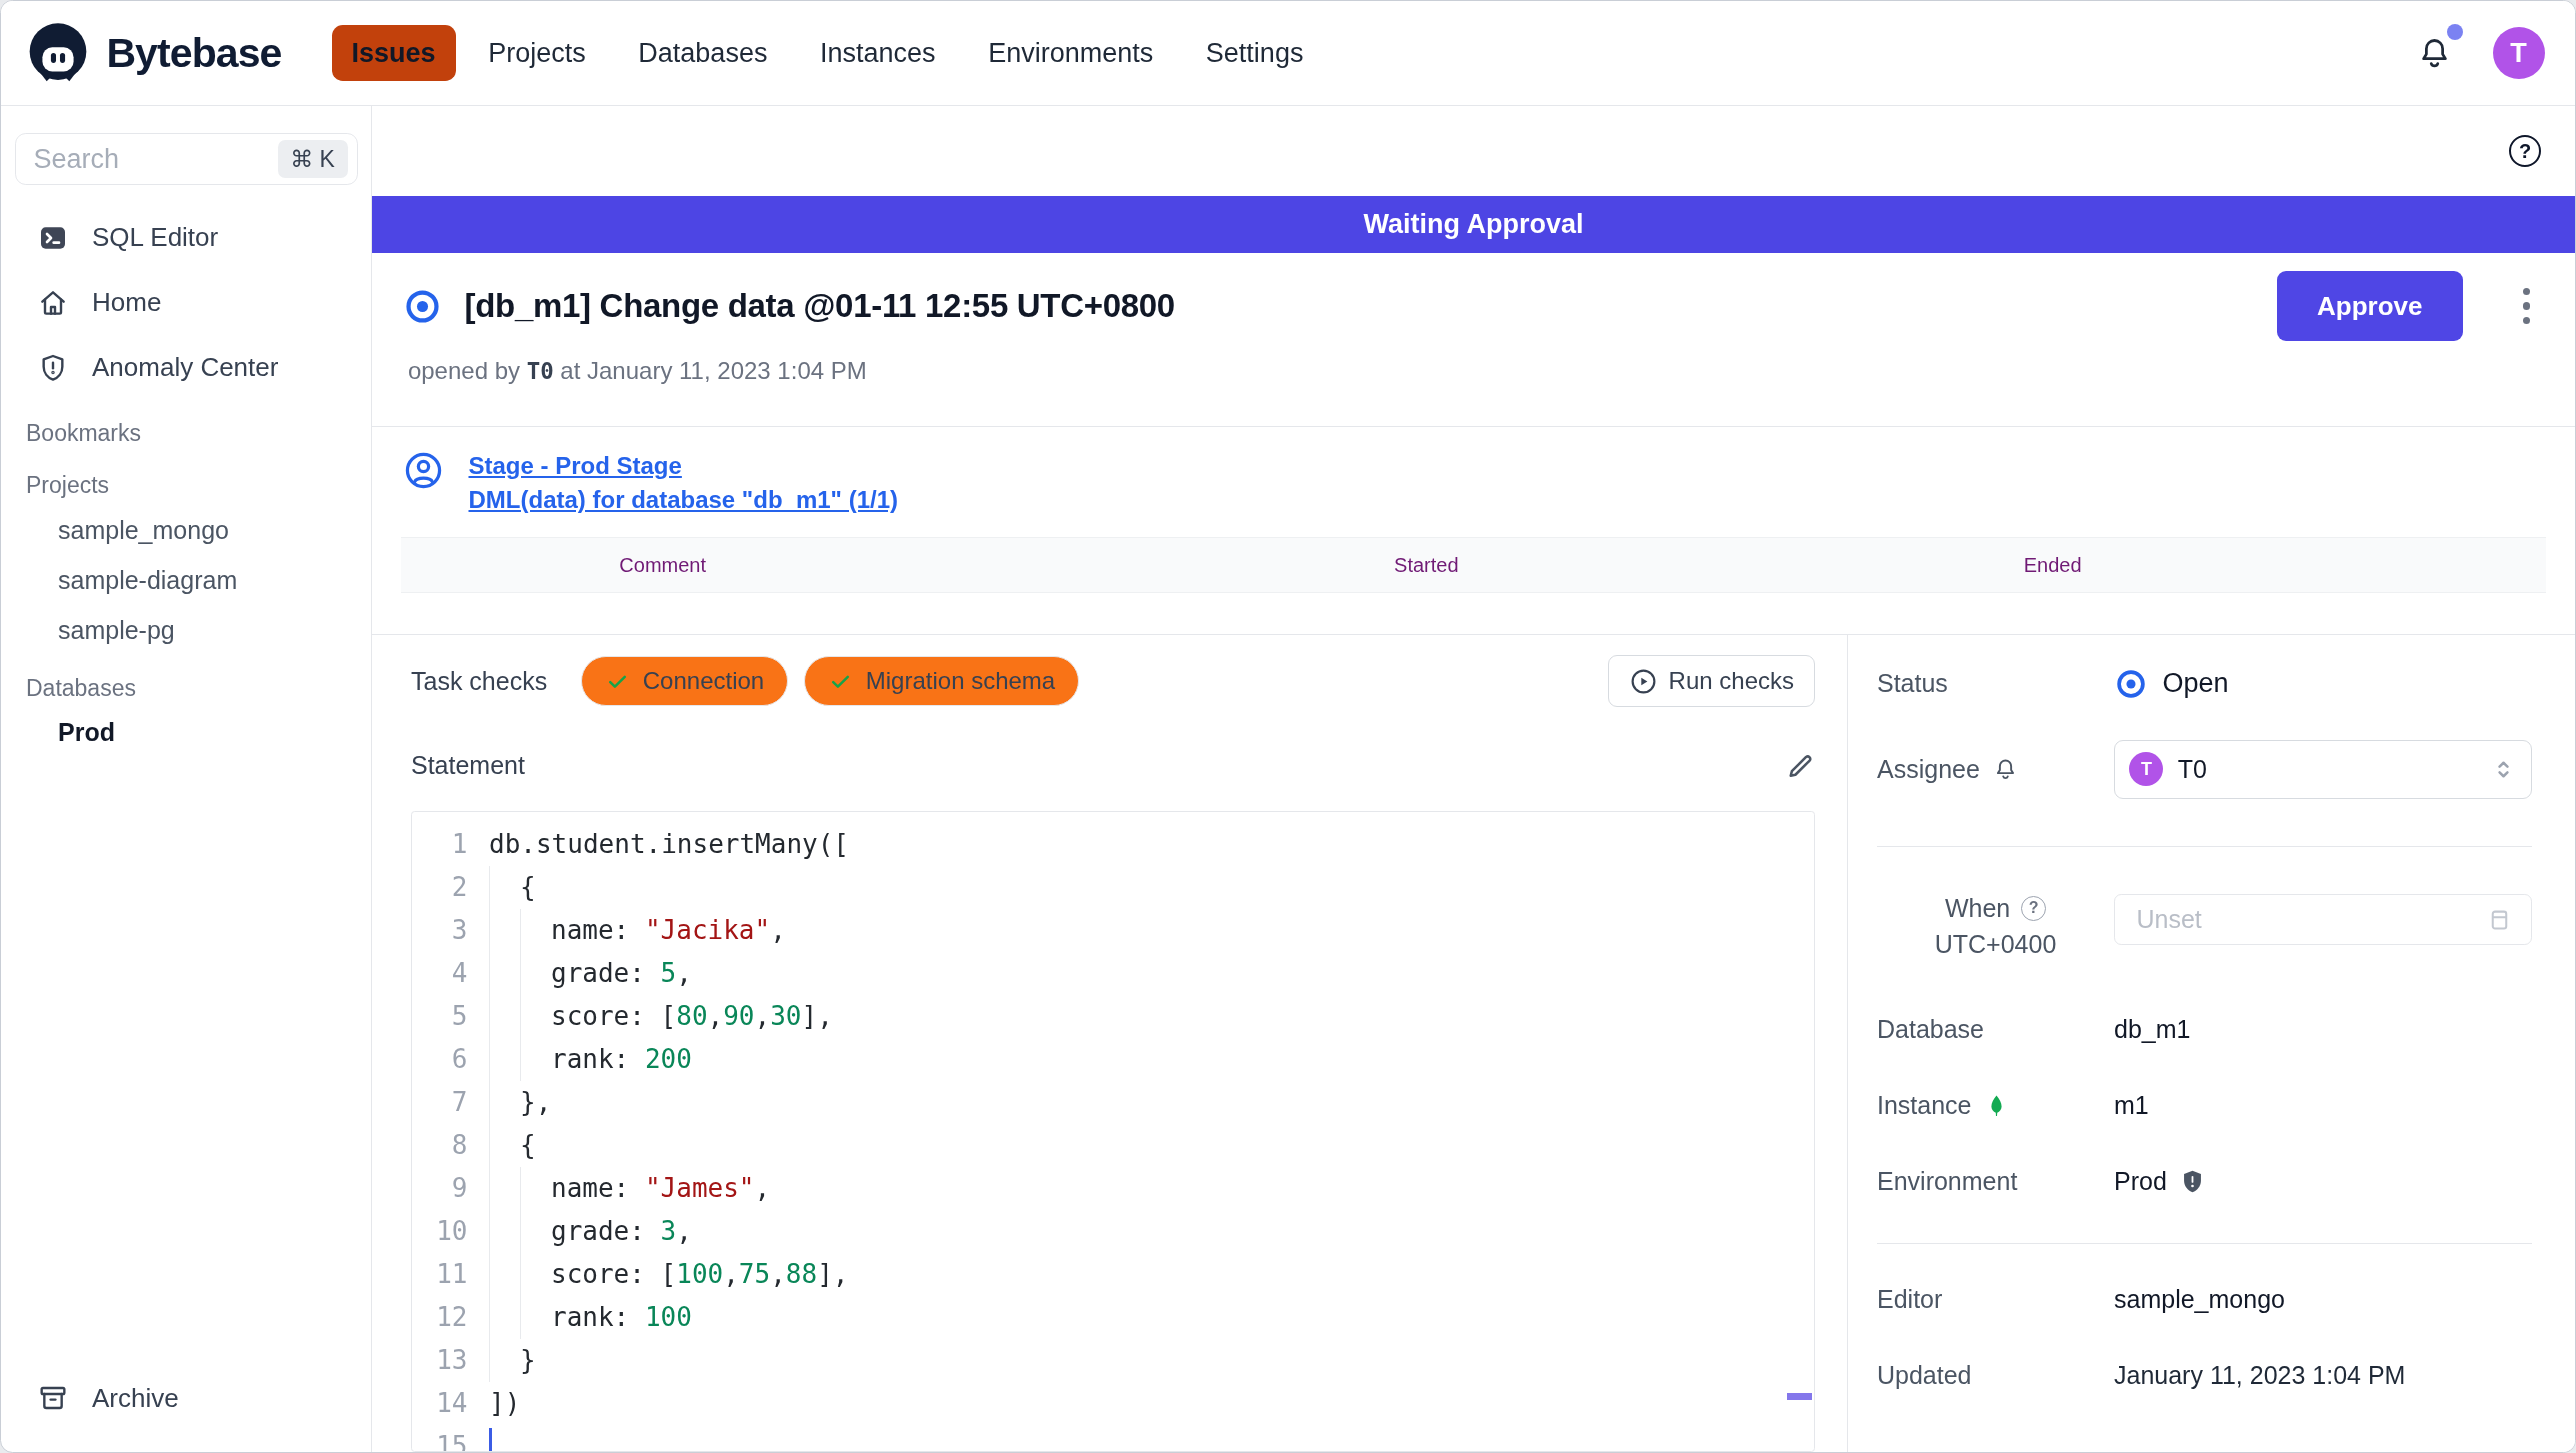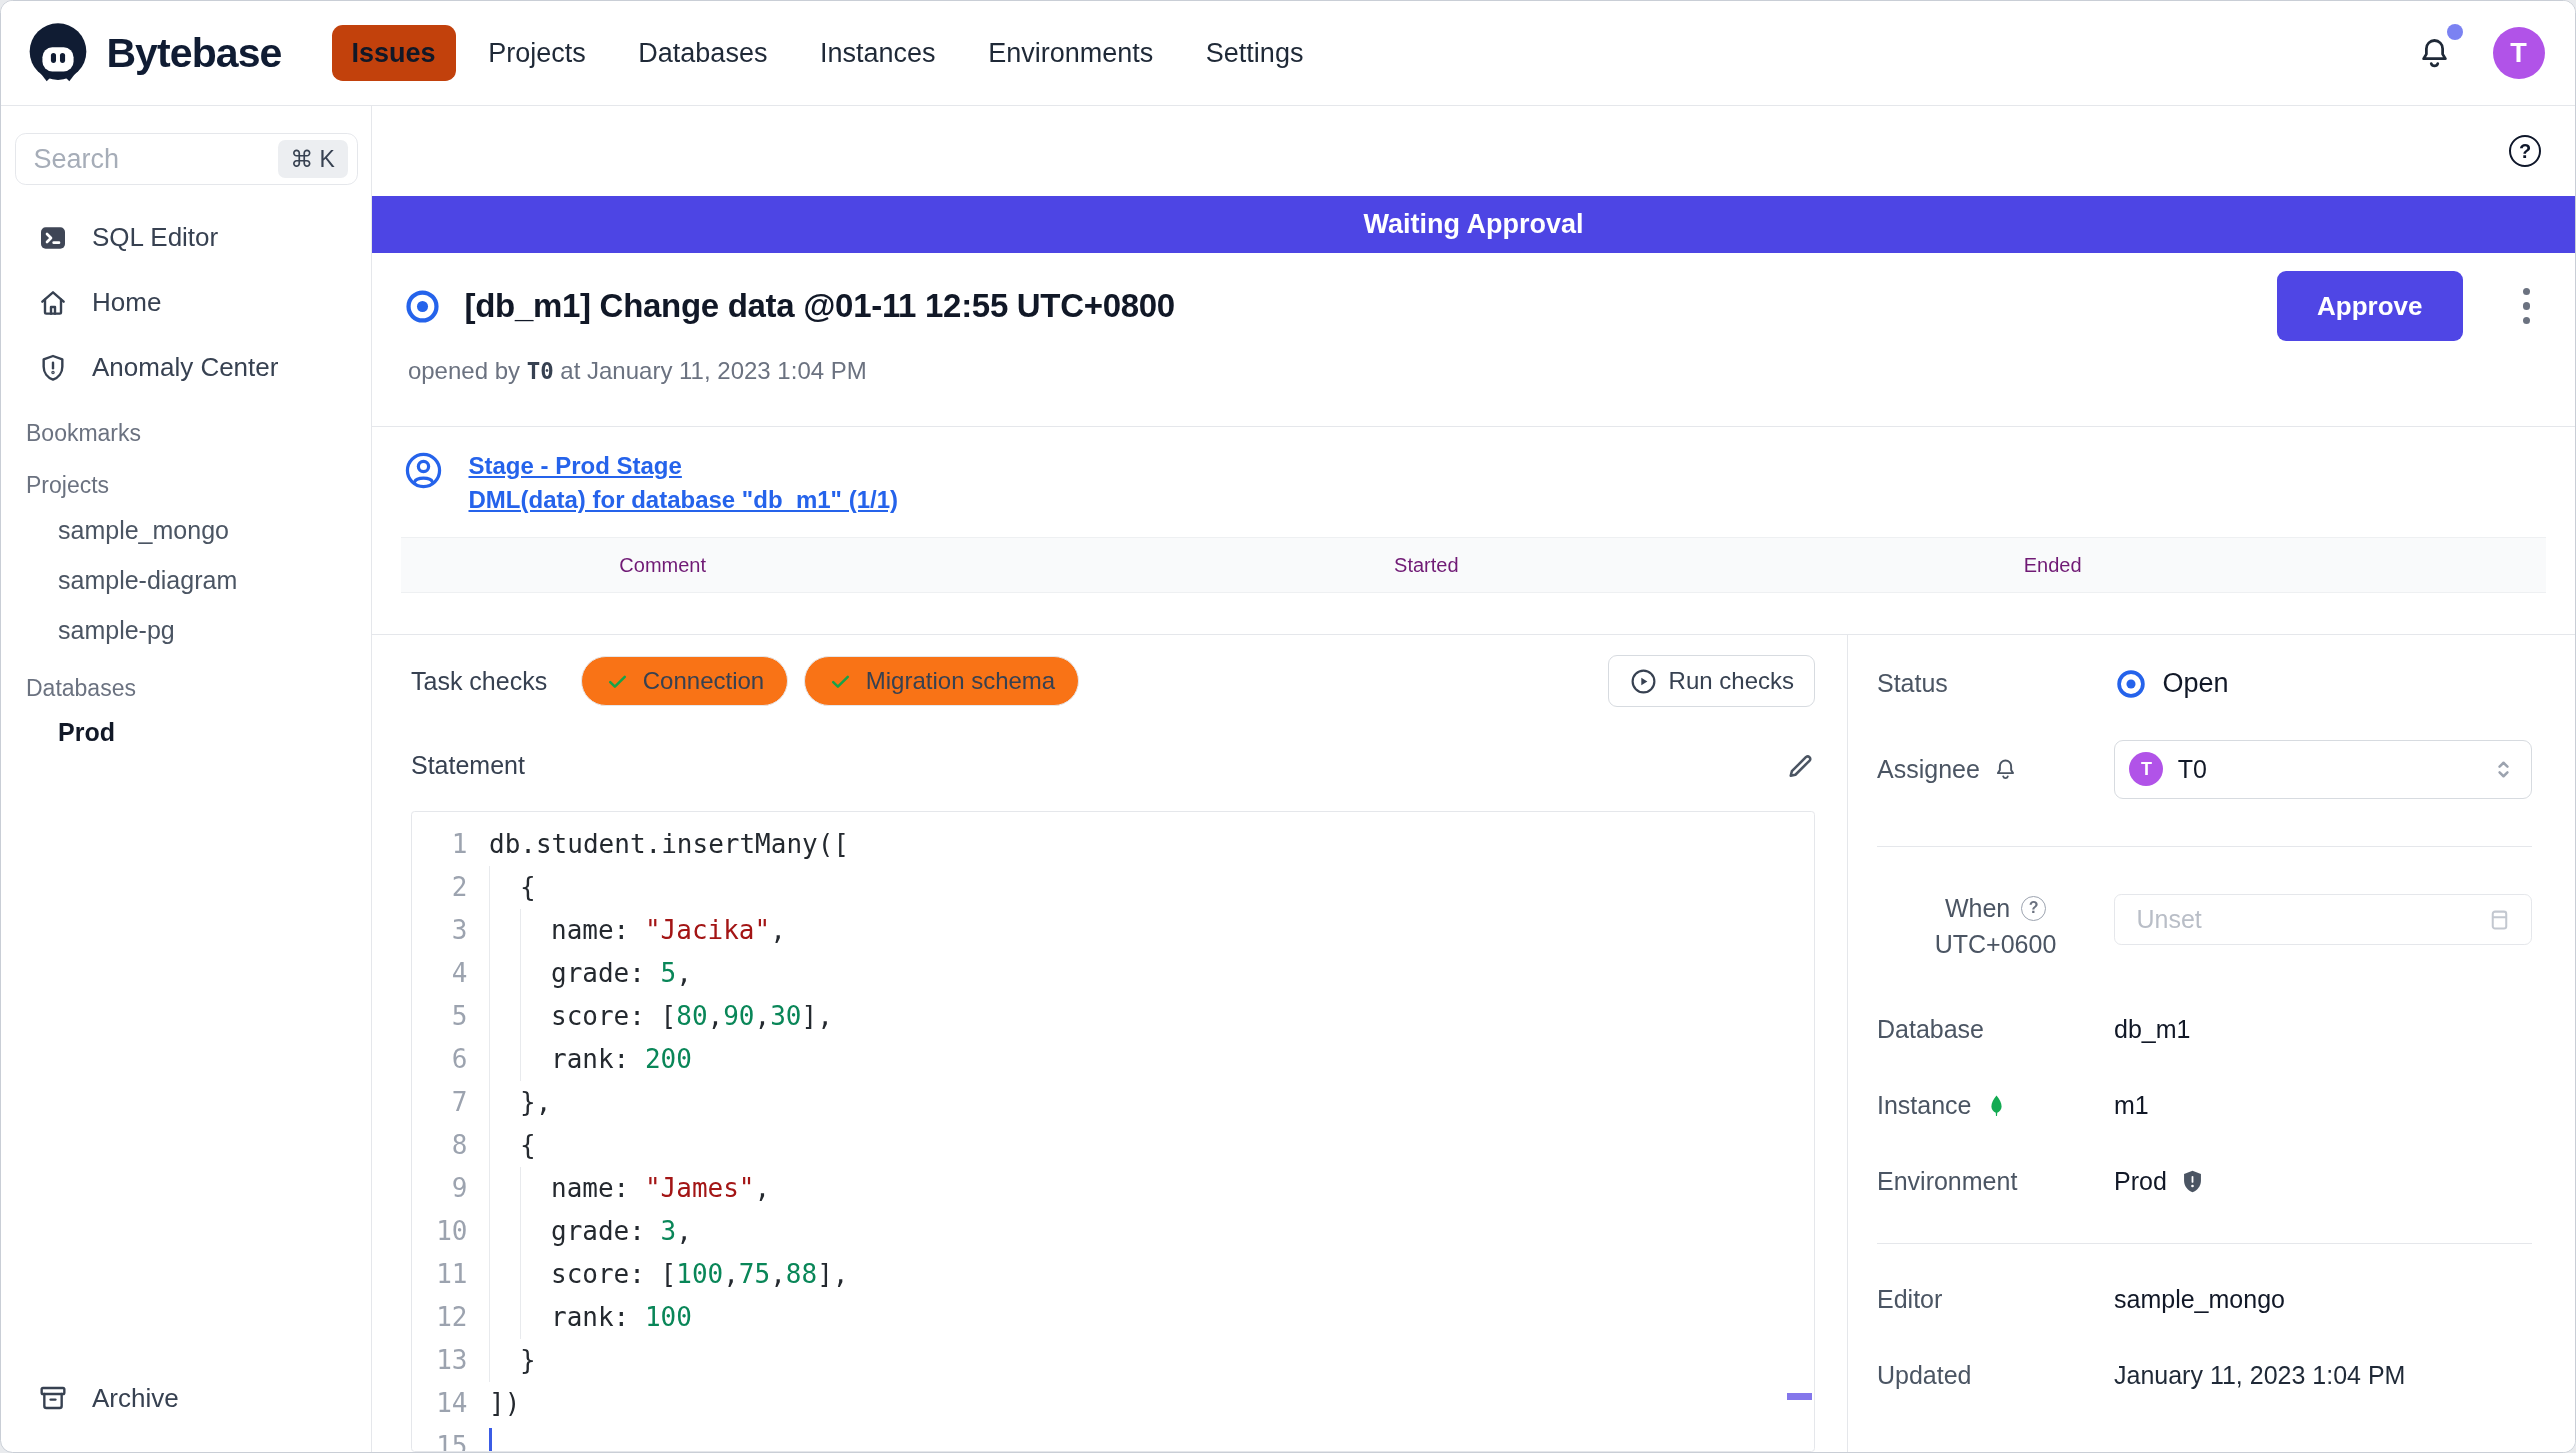--- a/index.html
+++ b/index.html
@@ -424,21 +424,21 @@
           </div>
 
           <div class="divider"></div>
 
           <div class="drow row-when">
             <span class="dlabel when-label">
               <span class="when-top">
                 <span>When</span>
                 <span class="qmark">?</span>
               </span>
-              <span>UTC+0600</span>
+              <span>UTC+0400</span>
             </span>
             <div class="unset-input">
               <span class="ph">Unset</span>
               <svg viewBox="0 0 24 24" width="27" height="27" fill="none" stroke="#c3c8d0" stroke-width="1.8" stroke-linejoin="round">
                 <rect x="6" y="5" width="12" height="15" rx="2"></rect>
                 <path d="M6 10h12"></path>
               </svg>
             </div>
           </div>
 

